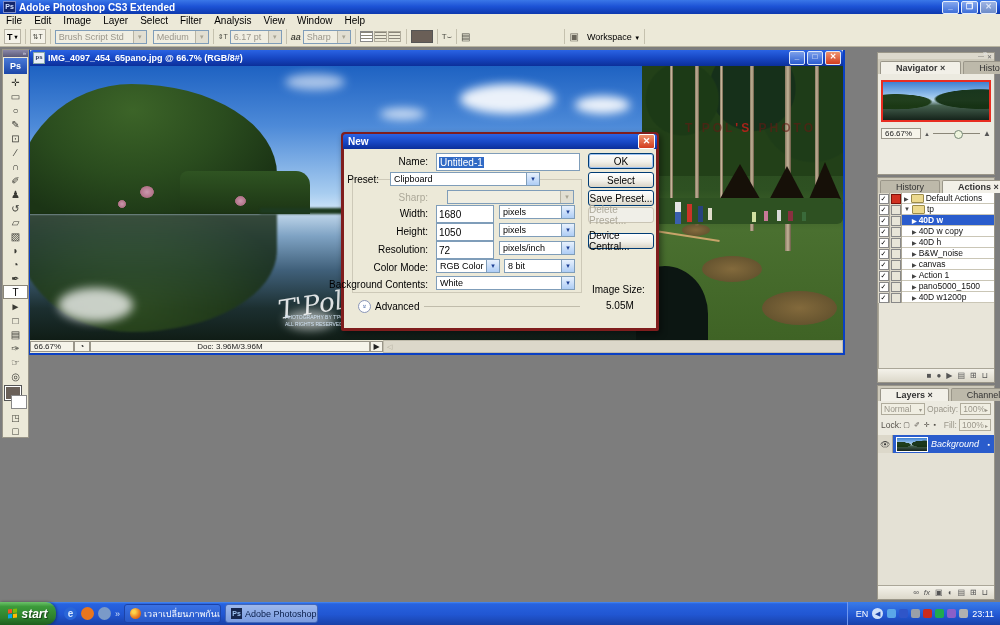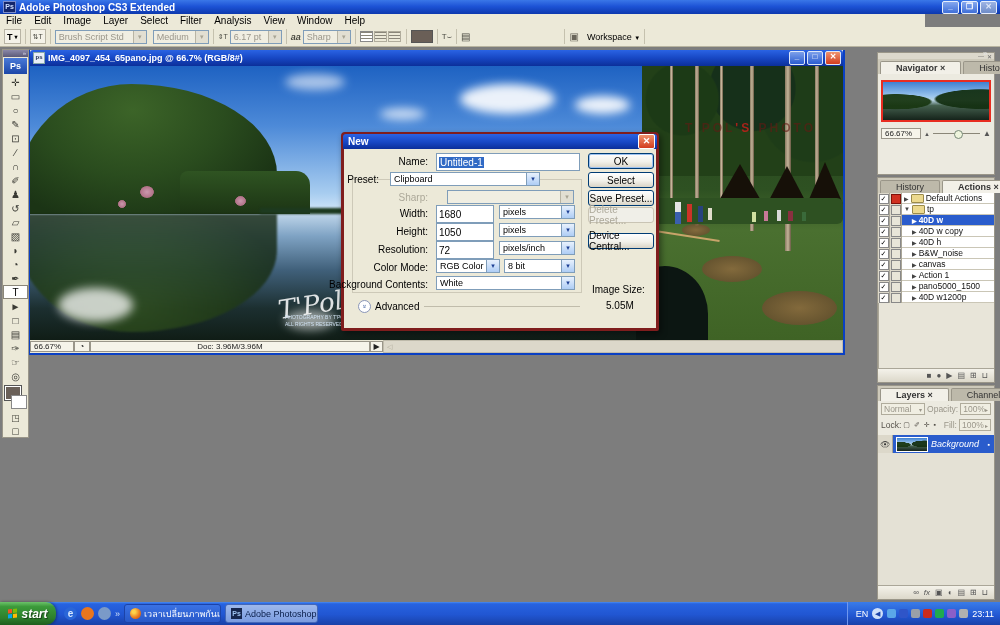--- a/index.html
+++ b/index.html
@@ -11,21 +11,21 @@
   .titlebar{left:0;top:0;width:1000px;height:14px;
     background:linear-gradient(180deg,#3a77e8 0%,#1d53d6 45%,#0c38ae 100%);
     display:flex;align-items:center;color:#fff;font-size:10px;font-weight:bold;}
   .ps-badge{width:11px;height:10px;background:#13266b;border:1px solid #7a8ccc;color:#cfe0ff;
     font-size:7px;line-height:9px;text-align:center;margin:0 3px;font-weight:bold;}
   .capbtns{margin-left:auto;display:flex;gap:2px;margin-right:3px;}
   .capbtn{width:15px;height:11px;border:1px solid #e6eefc;border-radius:2px;color:#fff;
     background:linear-gradient(#86a8ee,#3e6ed8);font-size:8px;line-height:9px;text-align:center;font-weight:bold;}
   .capbtn.dim{background:linear-gradient(#9db4e4,#6e8cc8);color:#dbe6f8;}
 
-  .menubar{left:0;top:14px;width:925px;height:13px;background:#ece9d8;border-bottom:1px solid #d8d4c0;
+  .menubar{left:0;top:14px;width:1000px;height:13px;background:#ece9d8;border-bottom:1px solid #d8d4c0;
     display:flex;align-items:center;font-size:10px;color:#000;}
   .menubar span{padding:0 6px;}
 
   .optionsbar{left:0;top:27px;width:1000px;height:19px;background:#ece9d8;border-bottom:1px solid #b8b4a0;
     display:flex;align-items:center;font-size:9px;color:#4a4a42;}
   .opt-sep{width:1px;height:15px;background:#c5c1ae;margin:0 4px;}
   .opt-box{border:1px solid #b8b4a4;background:#f4f2e8;height:13px;display:flex;align-items:center;padding:0 2px;}
   .combo{background:#fff;border:1px solid #7f9db9;height:14px;display:flex;align-items:center;
     font-size:9px;color:#000;padding-left:3px;box-sizing:border-box;}
   .combo .arr{margin-left:auto;width:12px;align-self:stretch;border-left:1px solid #7f9db9;

